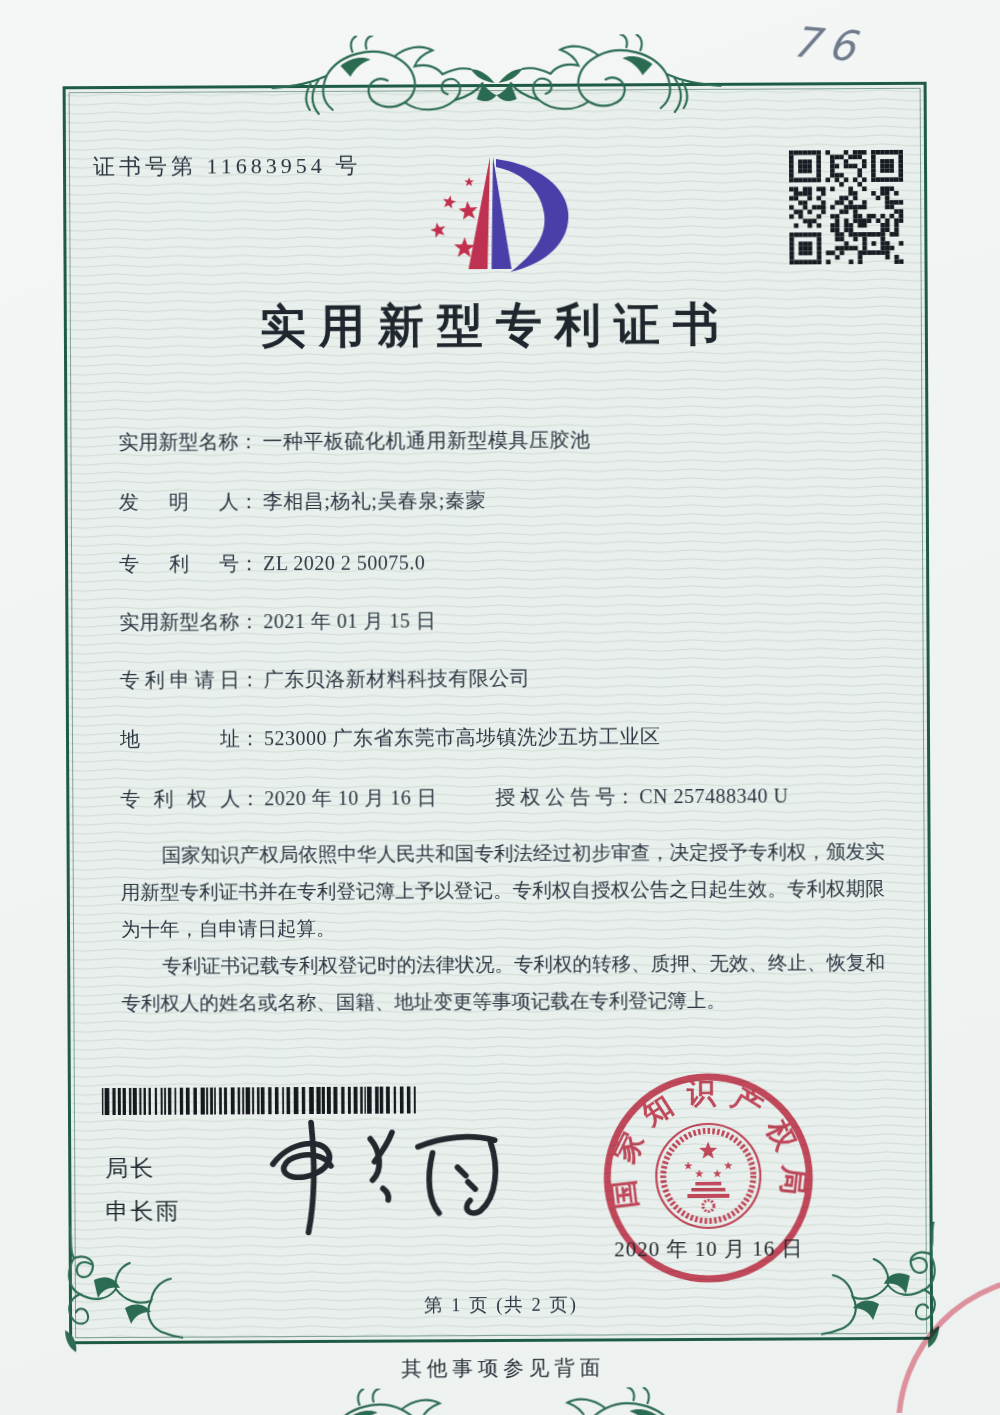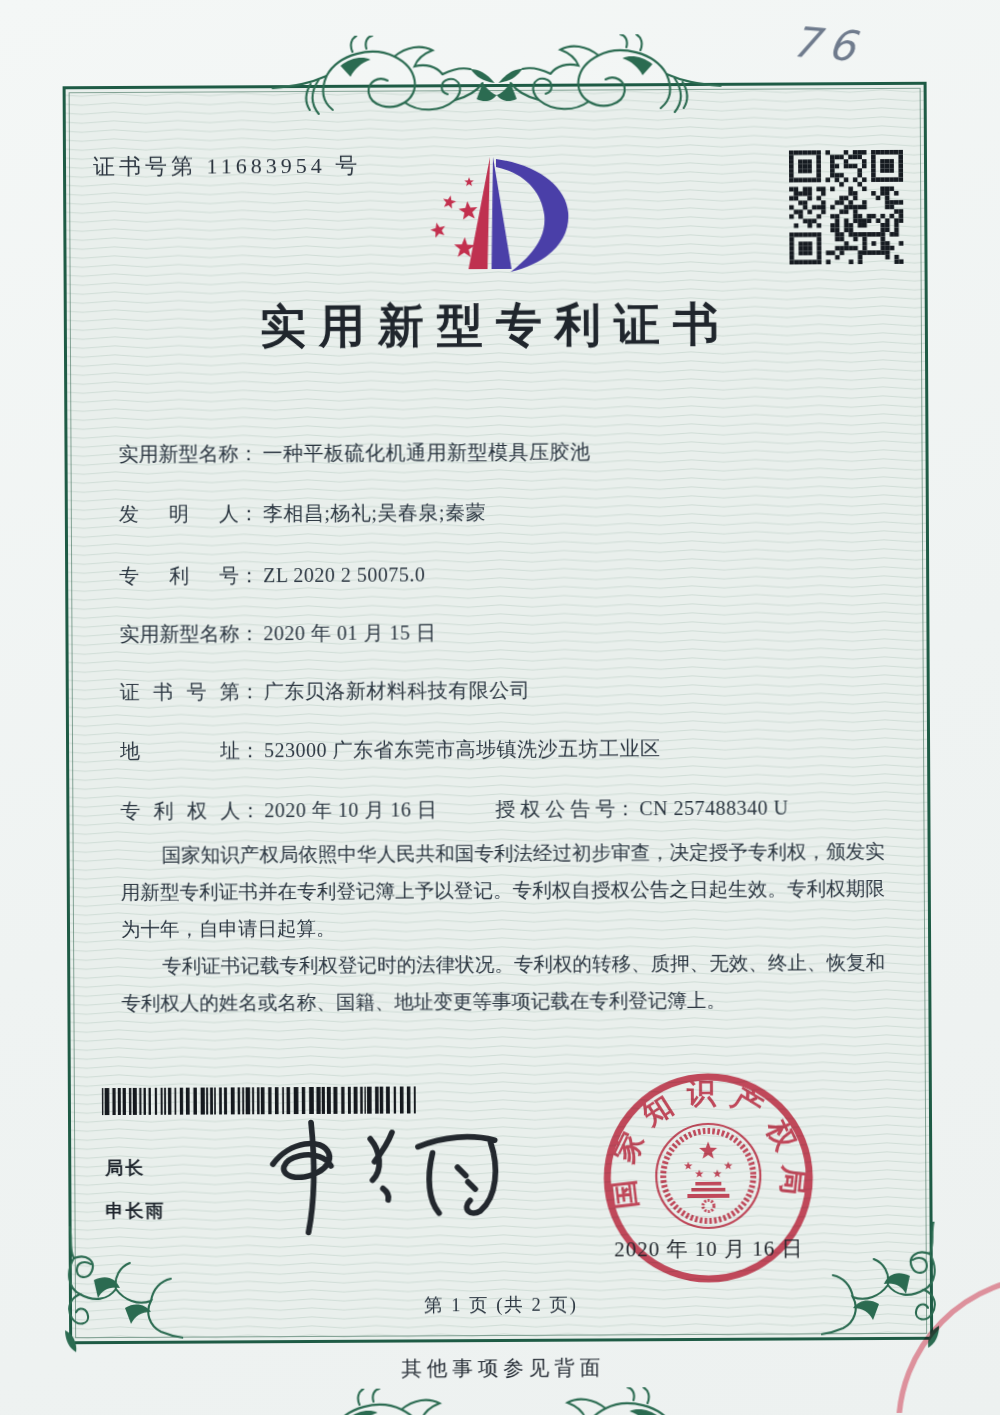--- a/index.html
+++ b/index.html
@@ -17,31 +17,31 @@
   .frame .inner-line{position:absolute;inset:3px;border:1px solid rgba(45,98,77,.55);pointer-events:none;}
   .texture{position:absolute;inset:0;width:100%;height:100%;}
   .layer{position:absolute;z-index:2;}
   
   .cert-no{left:27px;top:63px;font-size:22px;letter-spacing:4px;color:#2b343f;}
   
   .title{left:0;top:208px;width:100%;text-align:center;font-size:46px;font-weight:bold;
          letter-spacing:13px;color:#20262d;}
   
   .frow{position:absolute;left:51px;z-index:2;font-size:20px;color:#2b3641;white-space:nowrap;}
-  .f-label{display:inline-block;width:120px;text-align:justify;text-align-last:justify;vertical-align:bottom;margin-top:12px;}
+  .f-label{display:inline-block;width:120px;text-align:justify;text-align-last:justify;vertical-align:bottom;}
   .f-colon{display:inline-block;margin-right:4px;}
   .f-value{letter-spacing:.5px;}
   .fpair{display:inline-block;}
   
   .body-text{left:51px;top:748px;width:764px;font-size:19.5px;line-height:37px;
              text-align:justify;color:#2b3641;}
   .body-text p{margin:0;text-indent:2.1em;}
   
   .officials{left:34px;top:1058px;font-family:"Liberation Sans", sans-serif;
-             font-weight:bold;font-size:18px;color:#1f262e;line-height:43px;letter-spacing:2px;}
+             font-weight:normal;font-size:23px;color:#1f262e;line-height:43px;letter-spacing:2px;}
   
   .seal-date{left:497px;top:1149px;width:280px;text-align:center;font-size:21px;
              color:#23282e;letter-spacing:1px;z-index:4;}
   
   .page-info{left:0;top:1205px;width:100%;text-align:center;font-size:18.5px;
              letter-spacing:2px;color:#2b3641;}
   .back-note{position:absolute;left:0;top:1354px;width:100%;text-align:center;
              font-size:20.5px;letter-spacing:5px;color:#252c35;z-index:2;}
   .hand76{position:absolute;left:800px;top:22px;font-family:"DejaVu Sans", sans-serif;
           font-size:42px;font-style:italic;color:#6f7b8d;letter-spacing:9px;
@@ -378,24 +378,24 @@
     <div class="frow" style="top:340px">
       <span class="f-label">实用新型名称</span><span class="f-colon">：</span><span class="f-value">一种平板硫化机通用新型模具压胶池</span>
     </div>
     <div class="frow" style="top:400px">
       <span class="f-label">发明人</span><span class="f-colon">：</span><span class="f-value">李相昌;杨礼;吴春泉;秦蒙</span>
     </div>
     <div class="frow" style="top:462px">
       <span class="f-label">专利号</span><span class="f-colon">：</span><span class="f-value">ZL 2020 2 50075.0</span>
     </div>
     <div class="frow" style="top:520px">
-      <span class="f-label">实用新型名称</span><span class="f-colon">：</span><span class="f-value">2020 年 01 月 15 日</span>
+      <span class="f-label">实用新型名称</span><span class="f-colon">：</span><span class="f-value">2021 年 01 月 15 日</span>
     </div>
     <div class="frow" style="top:578px">
-      <span class="f-label">证书号第</span><span class="f-colon">：</span><span class="f-value">广东贝洛新材料科技有限公司</span>
+      <span class="f-label">专利申请日</span><span class="f-colon">：</span><span class="f-value">广东贝洛新材料科技有限公司</span>
     </div>
     <div class="frow" style="top:637px">
       <span class="f-label">地址</span><span class="f-colon">：</span><span class="f-value">523000 广东省东莞市高埗镇洗沙五坊工业区</span>
     </div>
     <div class="frow" style="top:697px">
       <span class="fpair" style="width:370px">
         <span class="f-label">专利权人</span><span class="f-colon">：</span><span class="f-value">2020 年 10 月 16 日</span>
       </span>
       <span class="fpair">
         <span class="f-label">授权公告号</span><span class="f-colon">：</span><span class="f-value">CN 257488340 U</span>

